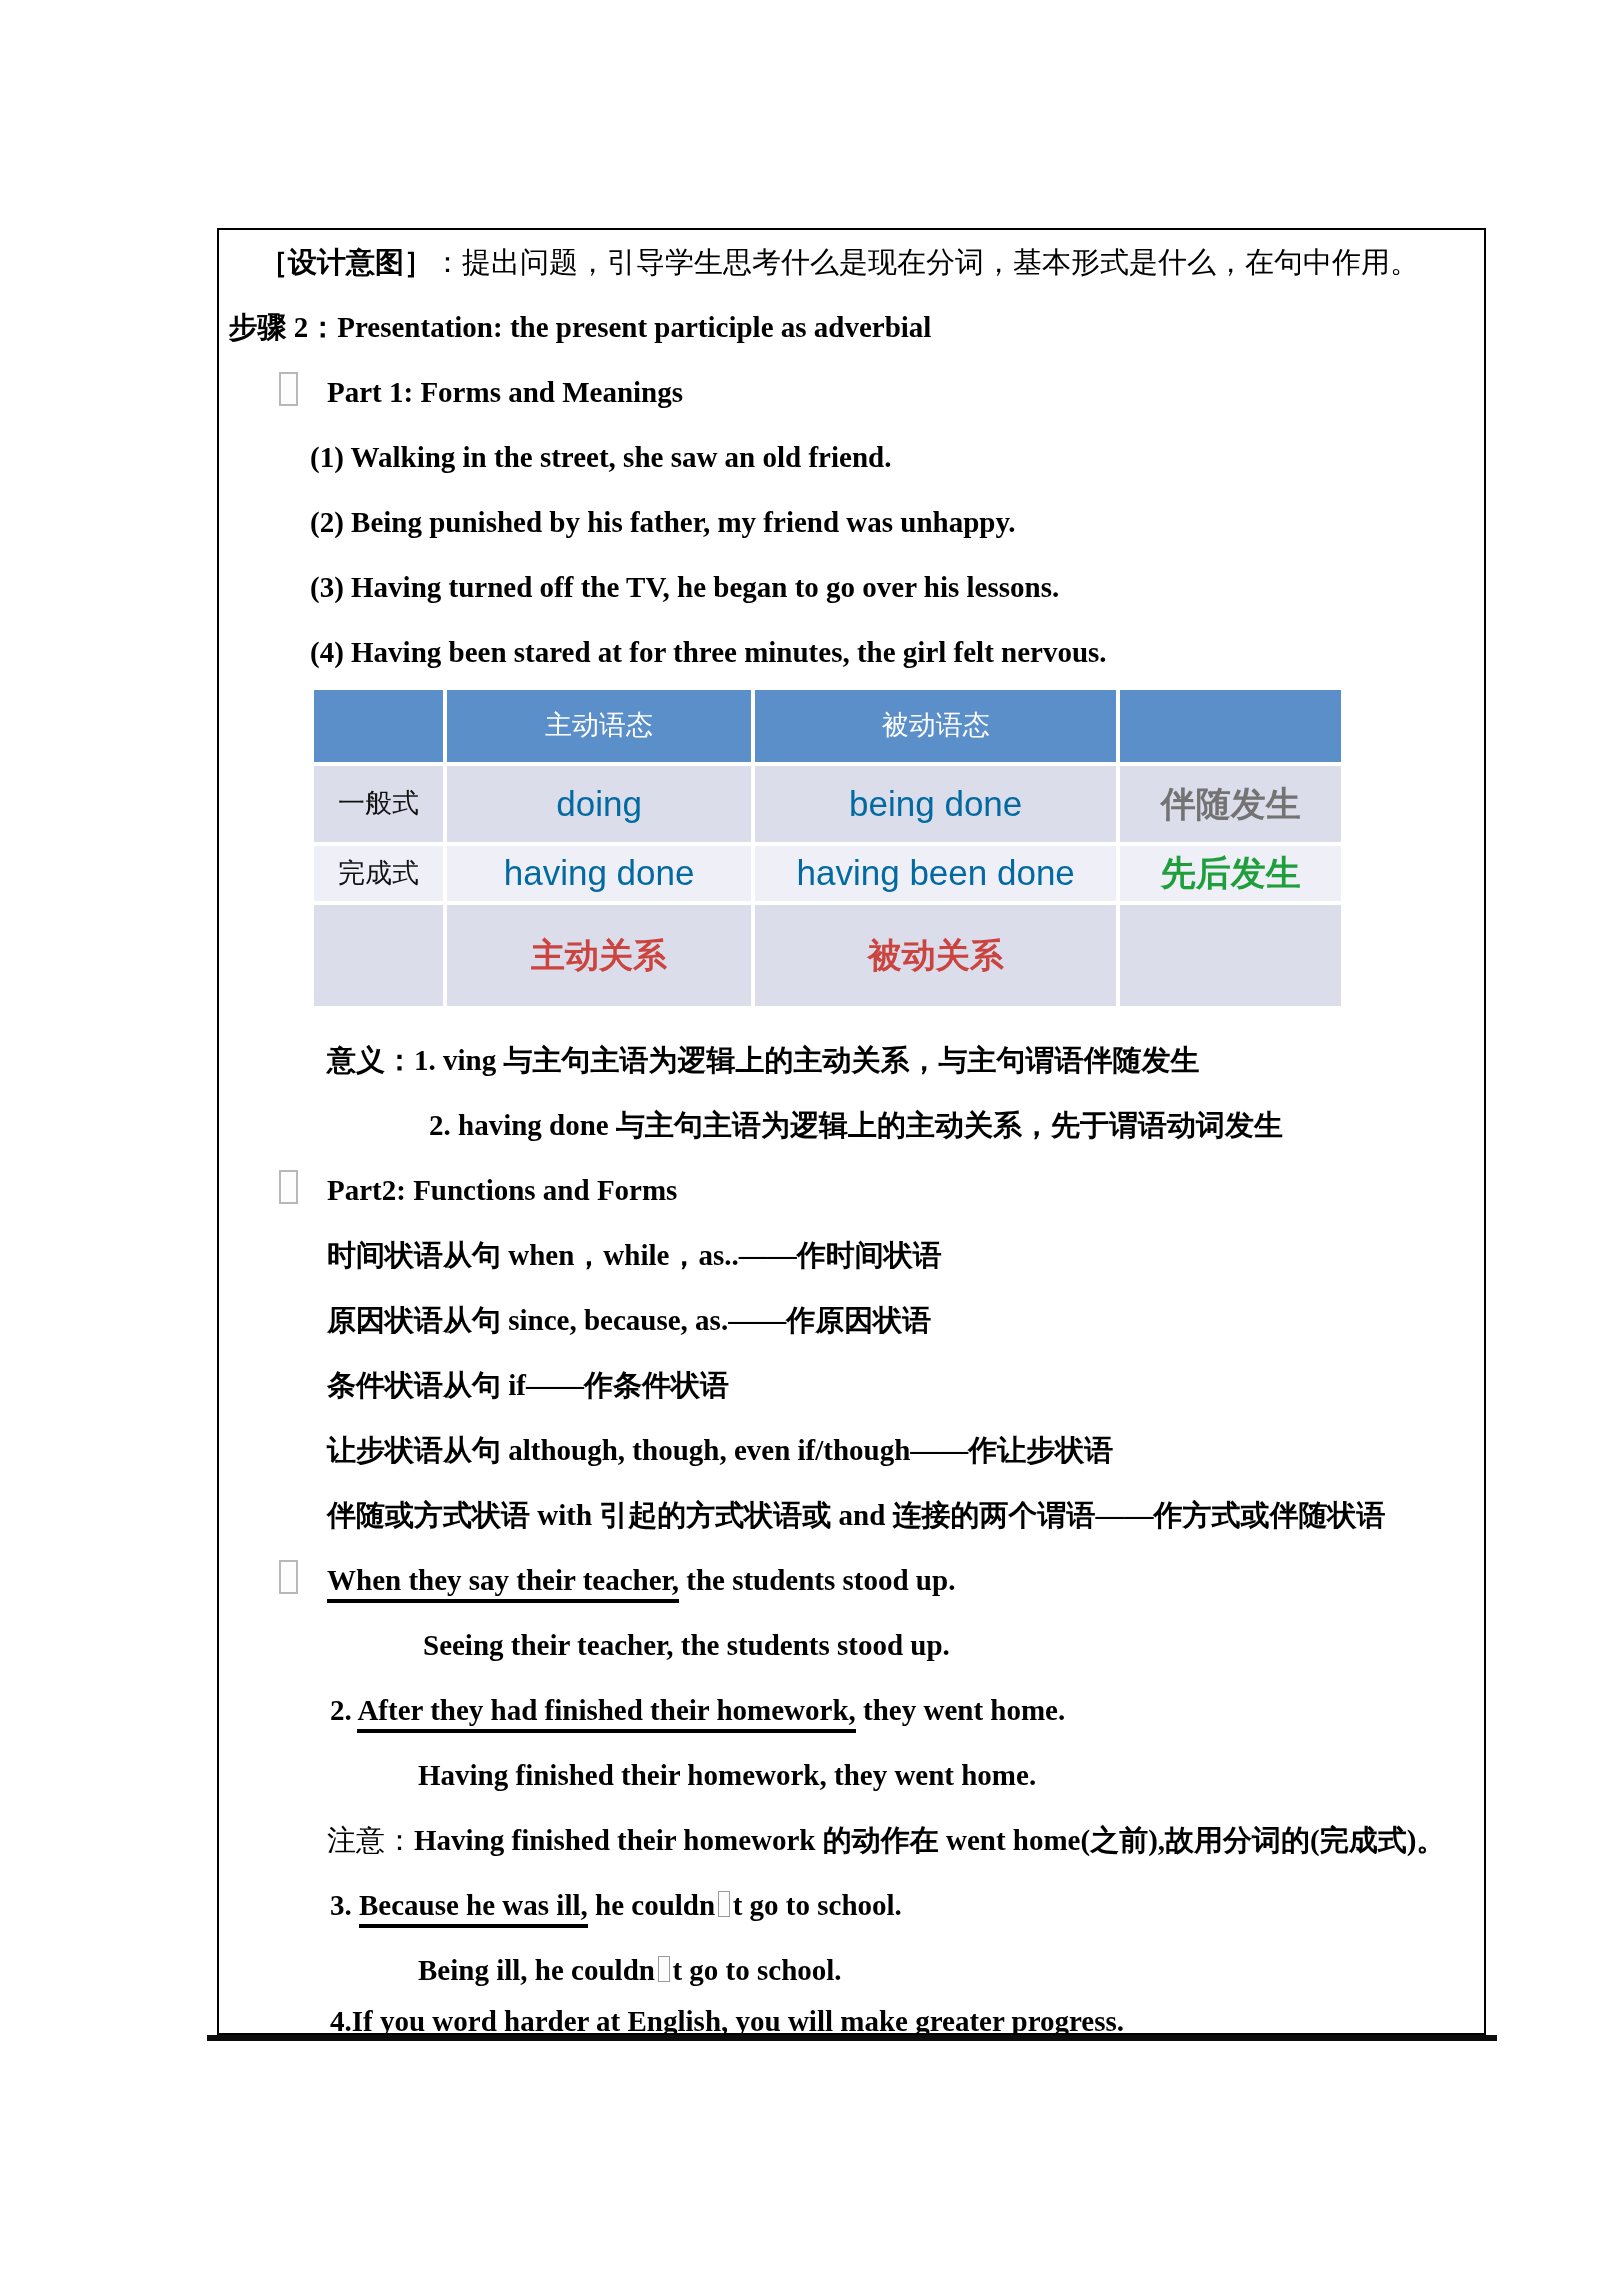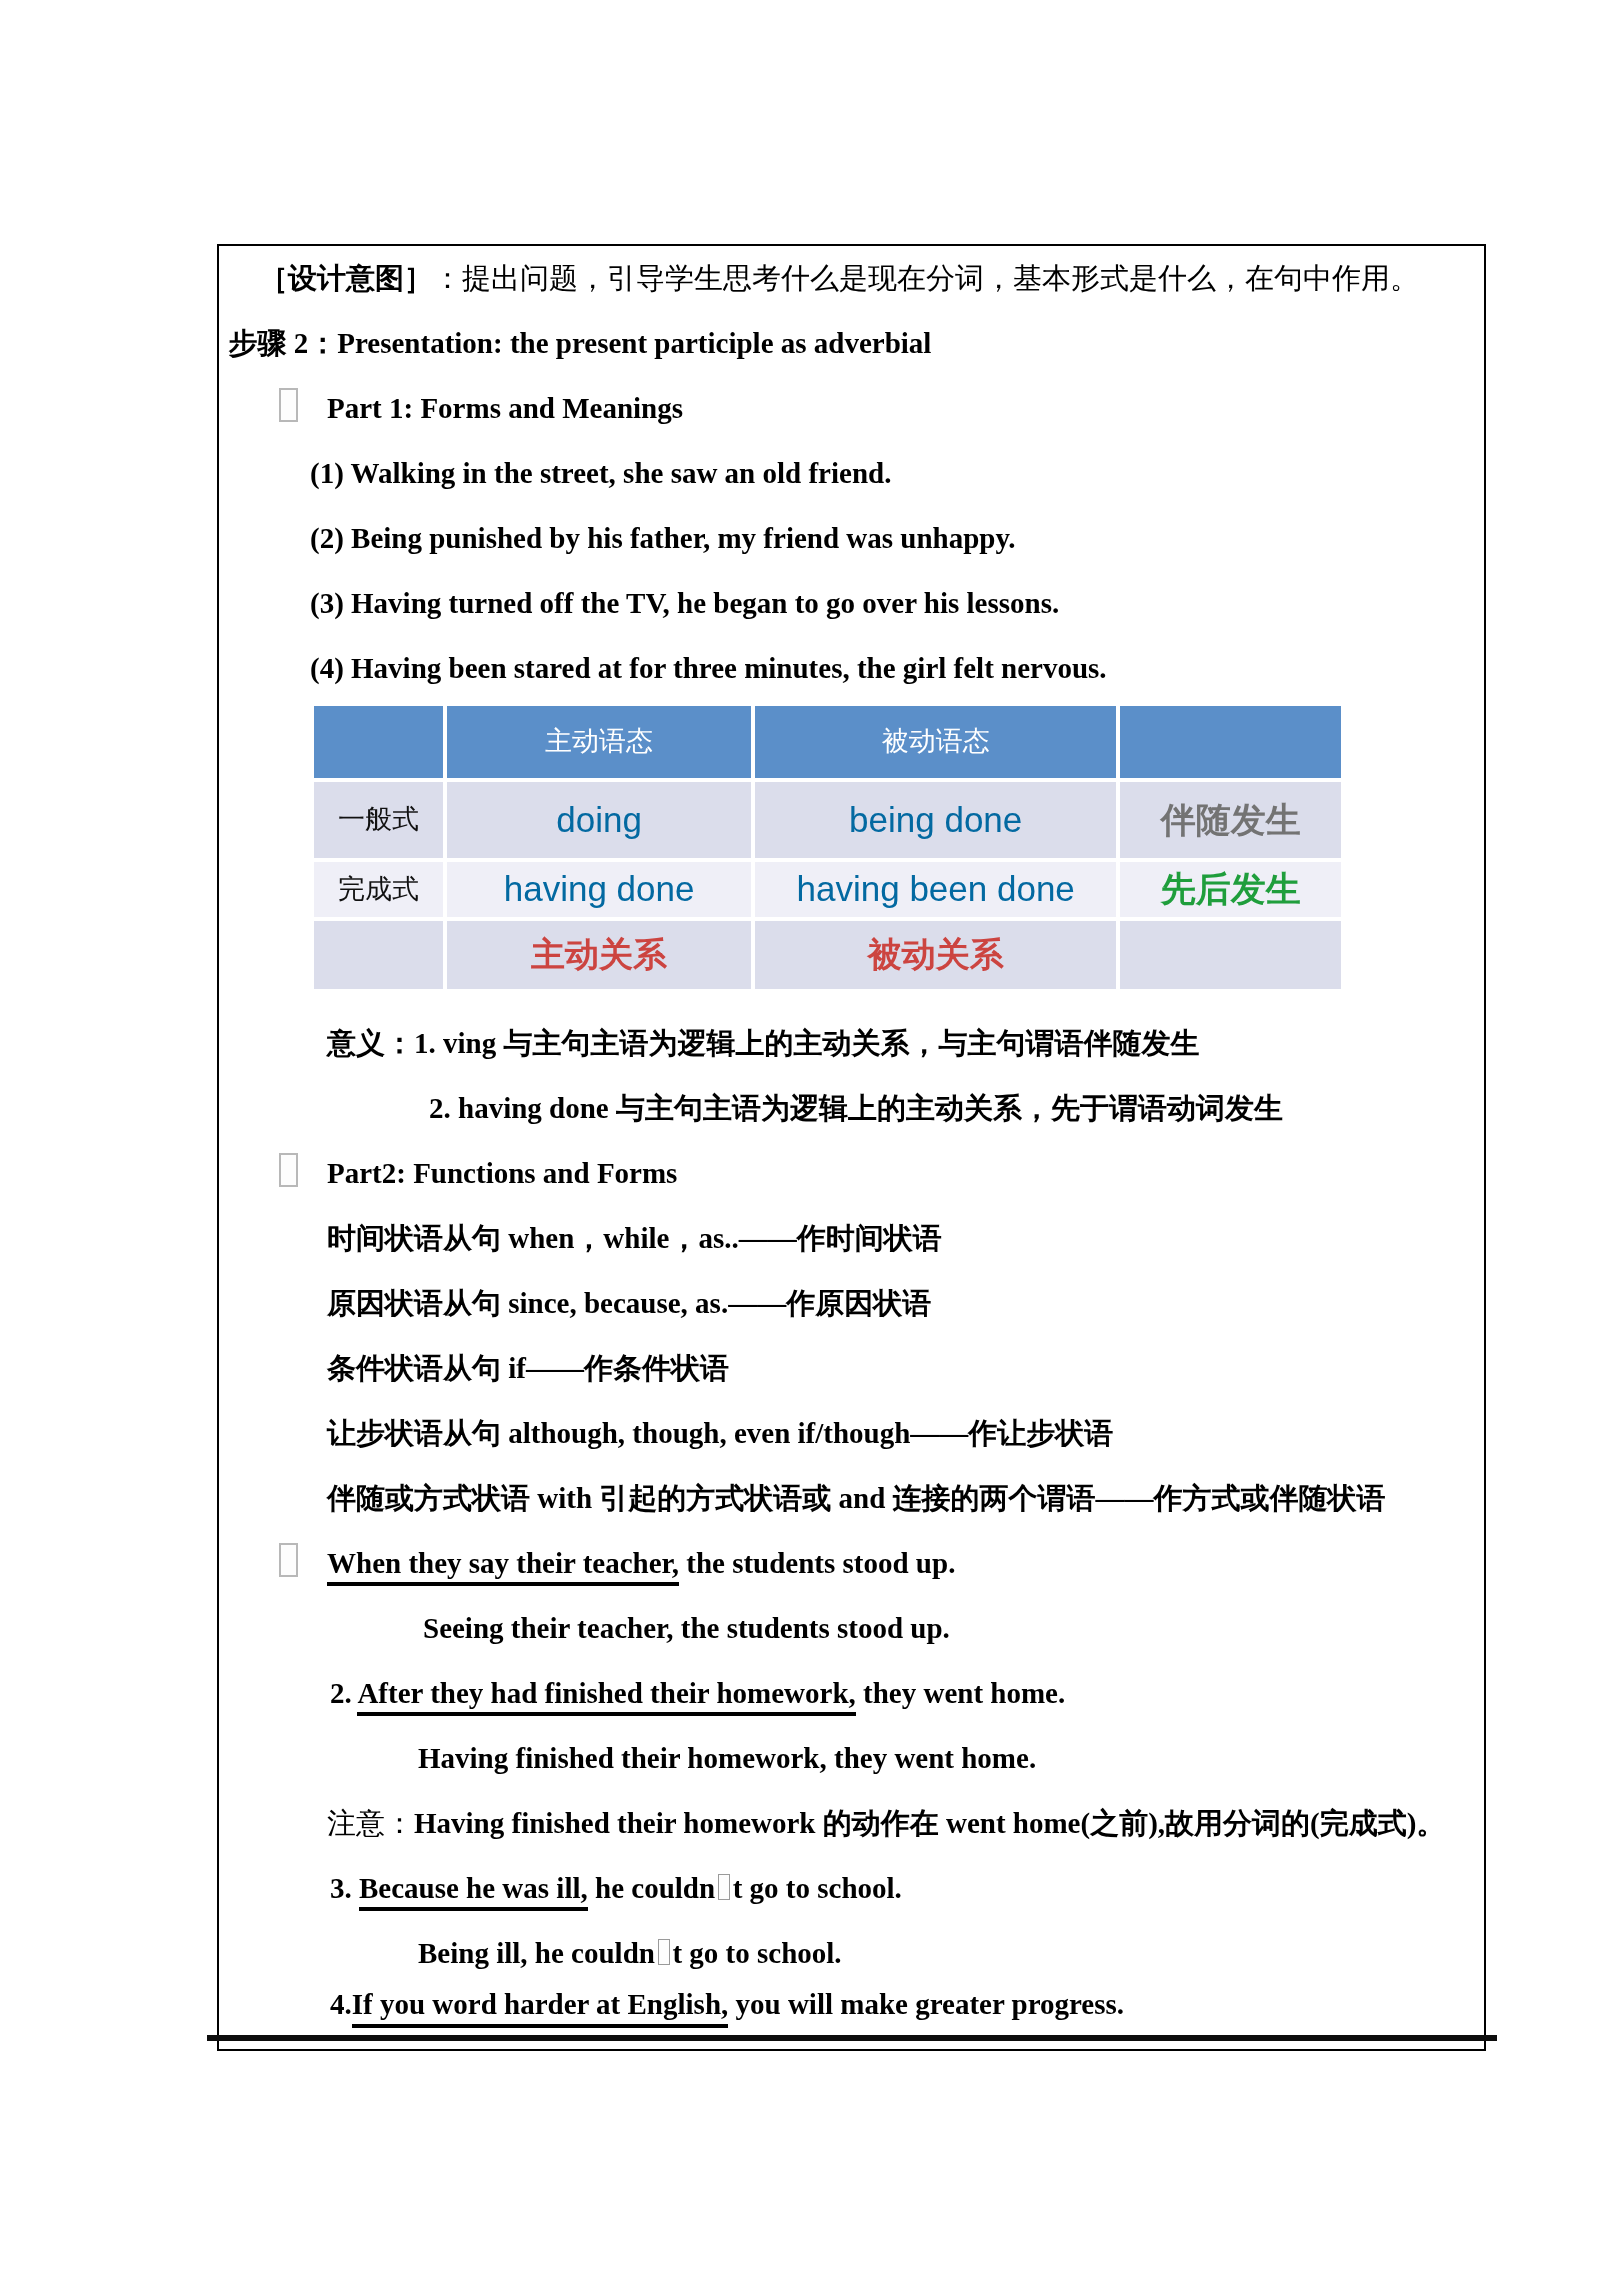--- a/index.html
+++ b/index.html
@@ -1,21 +1,21 @@
 <!DOCTYPE html>
 <html style="font-size:11px"><head>
 <meta charset="utf-8">
 <style>
   html,body{margin:0;padding:0;}
   body{
     width:1622px;height:2295px;background:#ffffff;position:relative;
     font-family:"Liberation Serif","DejaVu Serif",serif;color:#000;
   }
   .page-box{
-    position:absolute;left:217px;top:244px;width:1265px;height:1803px;
+    position:absolute;left:217px;top:228px;width:1265px;height:1803px;
     border:2px solid #000;overflow:hidden;background:#fff;
   }
   .bottom-rule{
     position:absolute;left:207px;top:2035px;width:1290px;height:5.5px;background:#0d0d0d;
   }
   p{margin:0;line-height:65px;font-size:29px;font-weight:bold;white-space:nowrap;}
   .ml-design{margin-left:40px;font-weight:normal;}
   .ml-design .lead{font-weight:bold;}
   .ml-title{margin-left:9.5px;}
   .ml-part{margin-left:60px;}
@@ -45,21 +45,21 @@
     width:max-content;
     font-family:"Liberation Sans","DejaVu Sans",sans-serif;
   }
   .gtable .cell{
     display:flex;align-items:center;justify-content:center;
     line-height:1.1;white-space:nowrap;
   }
   .hcell{height:72px;color:#fff;font-size:27px;font-weight:normal;}
   .r1{height:76px;}
   .r2{height:55px;}
-  .r3{height:68px;}
+  .r3{height:101px;}
   .rowlabel{
     font-family:"Liberation Serif","DejaVu Serif",serif;
     font-size:27px;font-weight:normal;color:#111;
   }
   .word{font-weight:normal;font-size:35px;color:#0369a1;}
   .note-green{font-size:35px;font-weight:bold;}
   .rel-red{font-size:34px;font-weight:bold;}
 </style>
 </head>
 <body>

